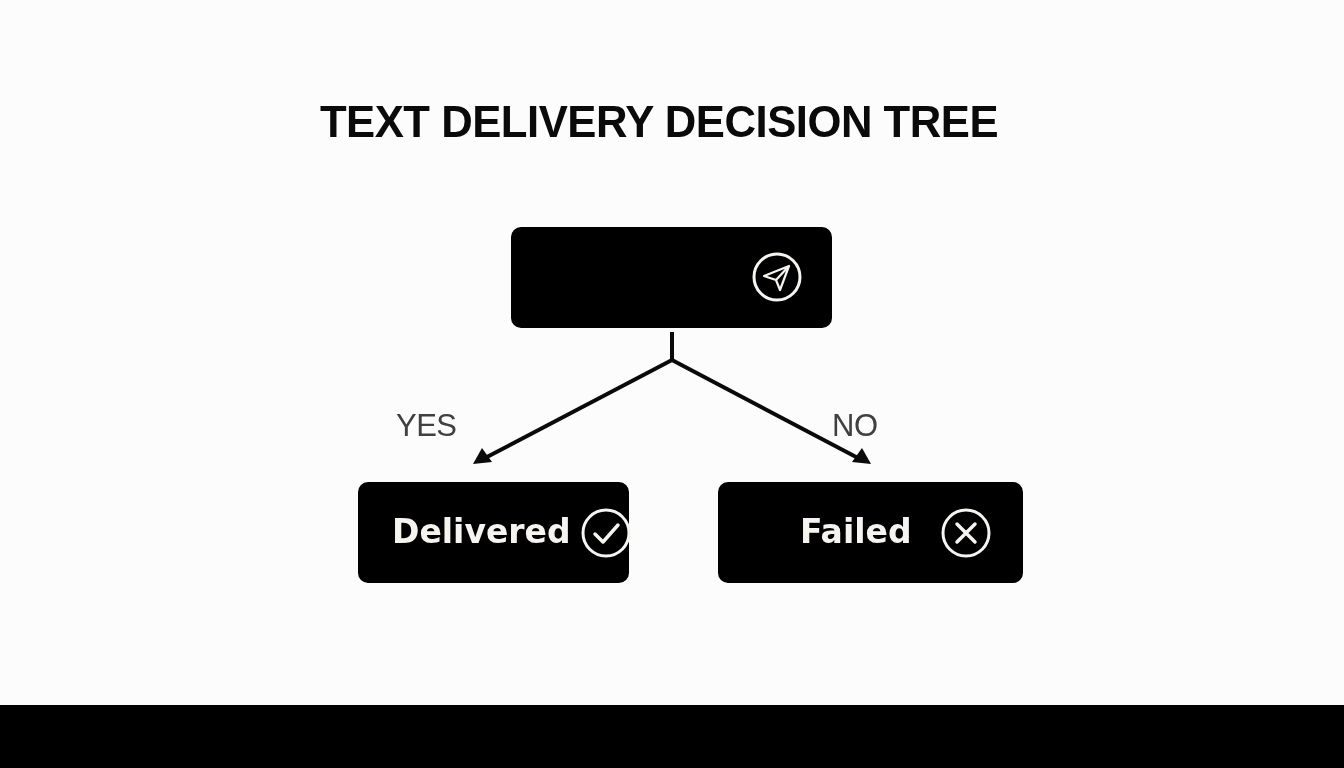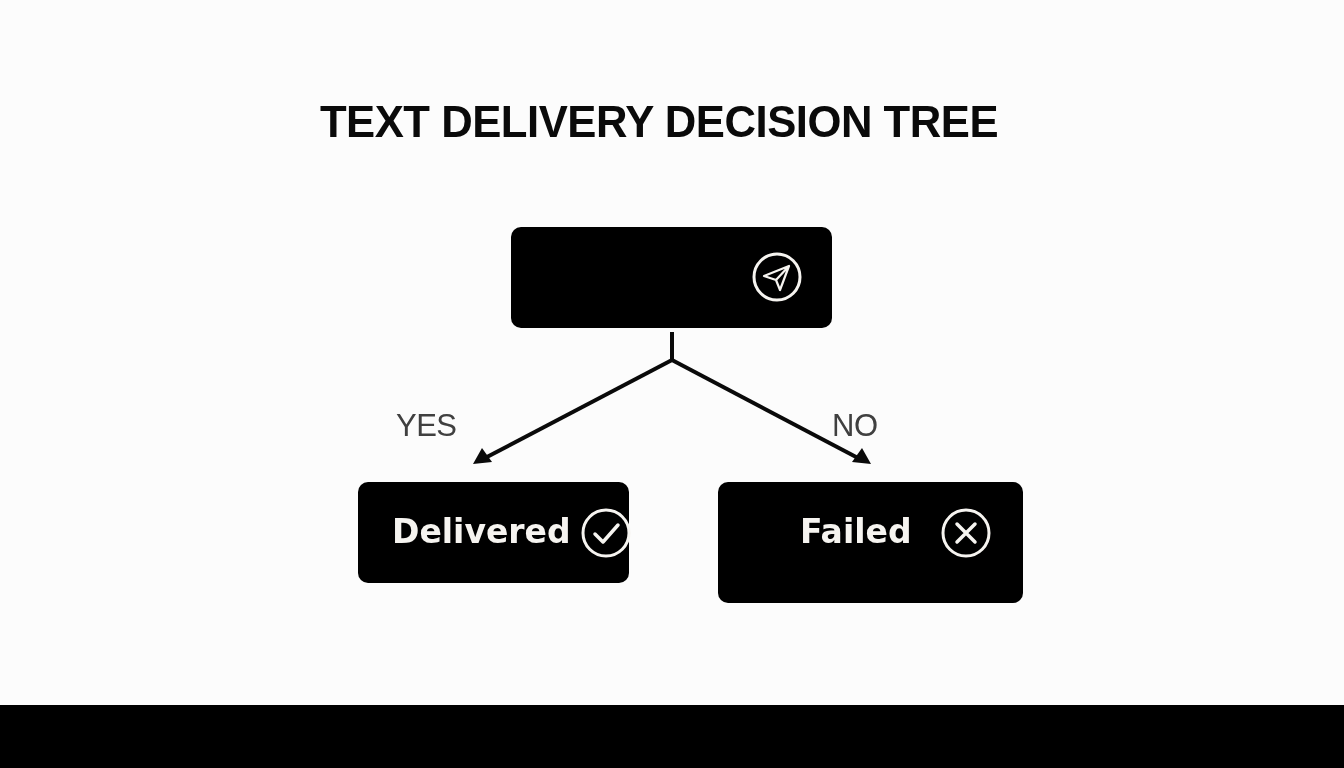--- a/index.html
+++ b/index.html
@@ -21,21 +21,21 @@
       font-family: "DejaVu Sans", "Liberation Sans", sans-serif;
     }
     .node .lbl { position: absolute; white-space: nowrap; }
     .node .icon { position: absolute; width: 52px; height: 52px; }
     .node-root { left: 511px; top: 227px; width: 321px; height: 101px; }
     .node-root .lbl { left: 32px; top: 30px; font-family: "Liberation Sans", sans-serif; font-size: 34px; }
     .node-root .icon { left: 240px; top: 24px; }
     .node-yes { left: 321px; top: 482px; width: 271px; height: 101px; margin-left: 37px; }
     .node-yes .lbl { left: 34px; top: 30px; font-size: 33px; }
     .node-yes .icon { left: 222px; top: 25px; }
-    .node-no { left: 718px; top: 482px; width: 305px; height: 121px; }
+    .node-no { left: 718px; top: 482px; width: 305px; height: 101px; }
     .node-no .lbl { left: 82px; top: 30px; font-size: 33px; }
     .node-no .icon { left: 222px; top: 25px; }
     .branch-label {
       position: absolute; font-size: 31px; font-weight: 400; color: #404040;
       letter-spacing: -0.5px;
     }
     .lbl-yes { left: 396px; top: 408px; }
     .lbl-no { left: 832px; top: 408px; }
     svg.connectors { position: absolute; left: 0; top: 0; }
     .bottom-bar { position: absolute; left: 0; top: 705px; width: 1344px; height: 63px; background: #000; }

